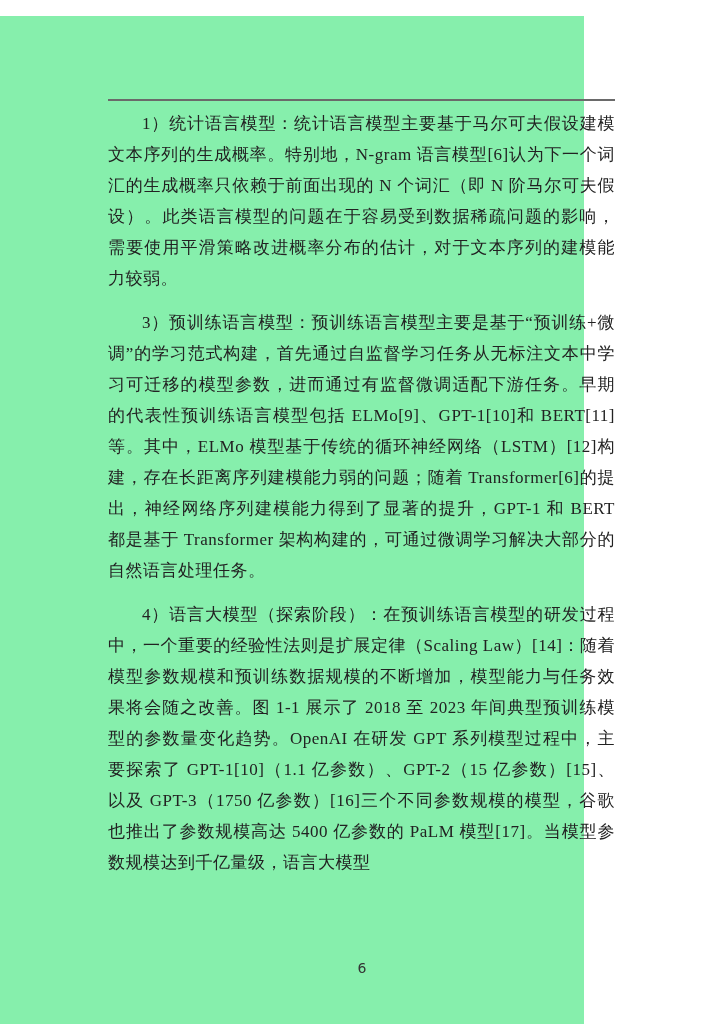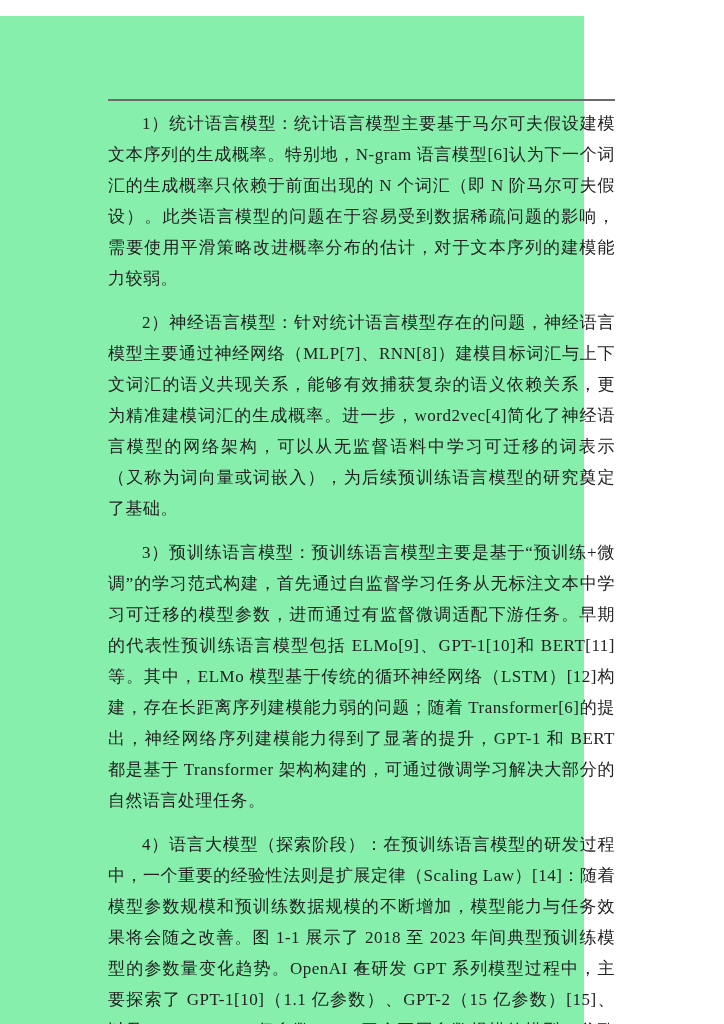--- a/index.html
+++ b/index.html
@@ -18,18 +18,17 @@
       font-family: "DejaVu Sans", sans-serif; font-size: 14px; color: #333;
     }
   </style>
 </head>
 <body>
 
 <div class="page">
   <div class="rule"></div>
   <div class="body-text">
     <p class="para">1）统计语言模型：统计语言模型主要基于马尔可夫假设建模文本序列的生成概率。特别地，N-gram 语言模型[6]认为下一个词汇的生成概率只依赖于前面出现的 N 个词汇（即 N 阶马尔可夫假设）。此类语言模型的问题在于容易受到数据稀疏问题的影响，需要使用平滑策略改进概率分布的估计，对于文本序列的建模能力较弱。</p>
-    <p class="para">2）神经语言模型：针对统计语言模型存在的问题，神经语言模型主要通过神经网络（MLP[7]、RNN[8]）建模目标词汇与上下文词汇的语义共现关系，能够有效捕获复杂的语义依赖关系，更为精准建模词汇的生成概率。进一步，word2vec[4]简化了神经语言模型的网络架构，可以从无监督语料中学习可迁移的词表示（又称为词向量或词嵌入），为后续预训练语言模型的研究奠定了基础。</p>
     <p class="para">3）预训练语言模型：预训练语言模型主要是基于“预训练+微调”的学习范式构建，首先通过自监督学习任务从无标注文本中学习可迁移的模型参数，进而通过有监督微调适配下游任务。早期的代表性预训练语言模型包括 ELMo[9]、GPT-1[10]和 BERT[11]等。其中，ELMo 模型基于传统的循环神经网络（LSTM）[12]构建，存在长距离序列建模能力弱的问题；随着 Transformer[6]的提出，神经网络序列建模能力得到了显著的提升，GPT-1 和 BERT 都是基于 Transformer 架构构建的，可通过微调学习解决大部分的自然语言处理任务。</p>
     <p class="para">4）语言大模型（探索阶段）：在预训练语言模型的研发过程中，一个重要的经验性法则是扩展定律（Scaling Law）[14]：随着模型参数规模和预训练数据规模的不断增加，模型能力与任务效果将会随之改善。图 1-1 展示了 2018 至 2023 年间典型预训练模型的参数量变化趋势。OpenAI 在研发 GPT 系列模型过程中，主要探索了 GPT-1[10]（1.1 亿参数）、GPT-2（15 亿参数）[15]、以及 GPT-3（1750 亿参数）[16]三个不同参数规模的模型，谷歌也推出了参数规模高达 5400 亿参数的 PaLM 模型[17]。当模型参数规模达到千亿量级，语言大模型</p>
   </div>
   <div class="page-number">6</div>
 </div>
 
 </body></html>

